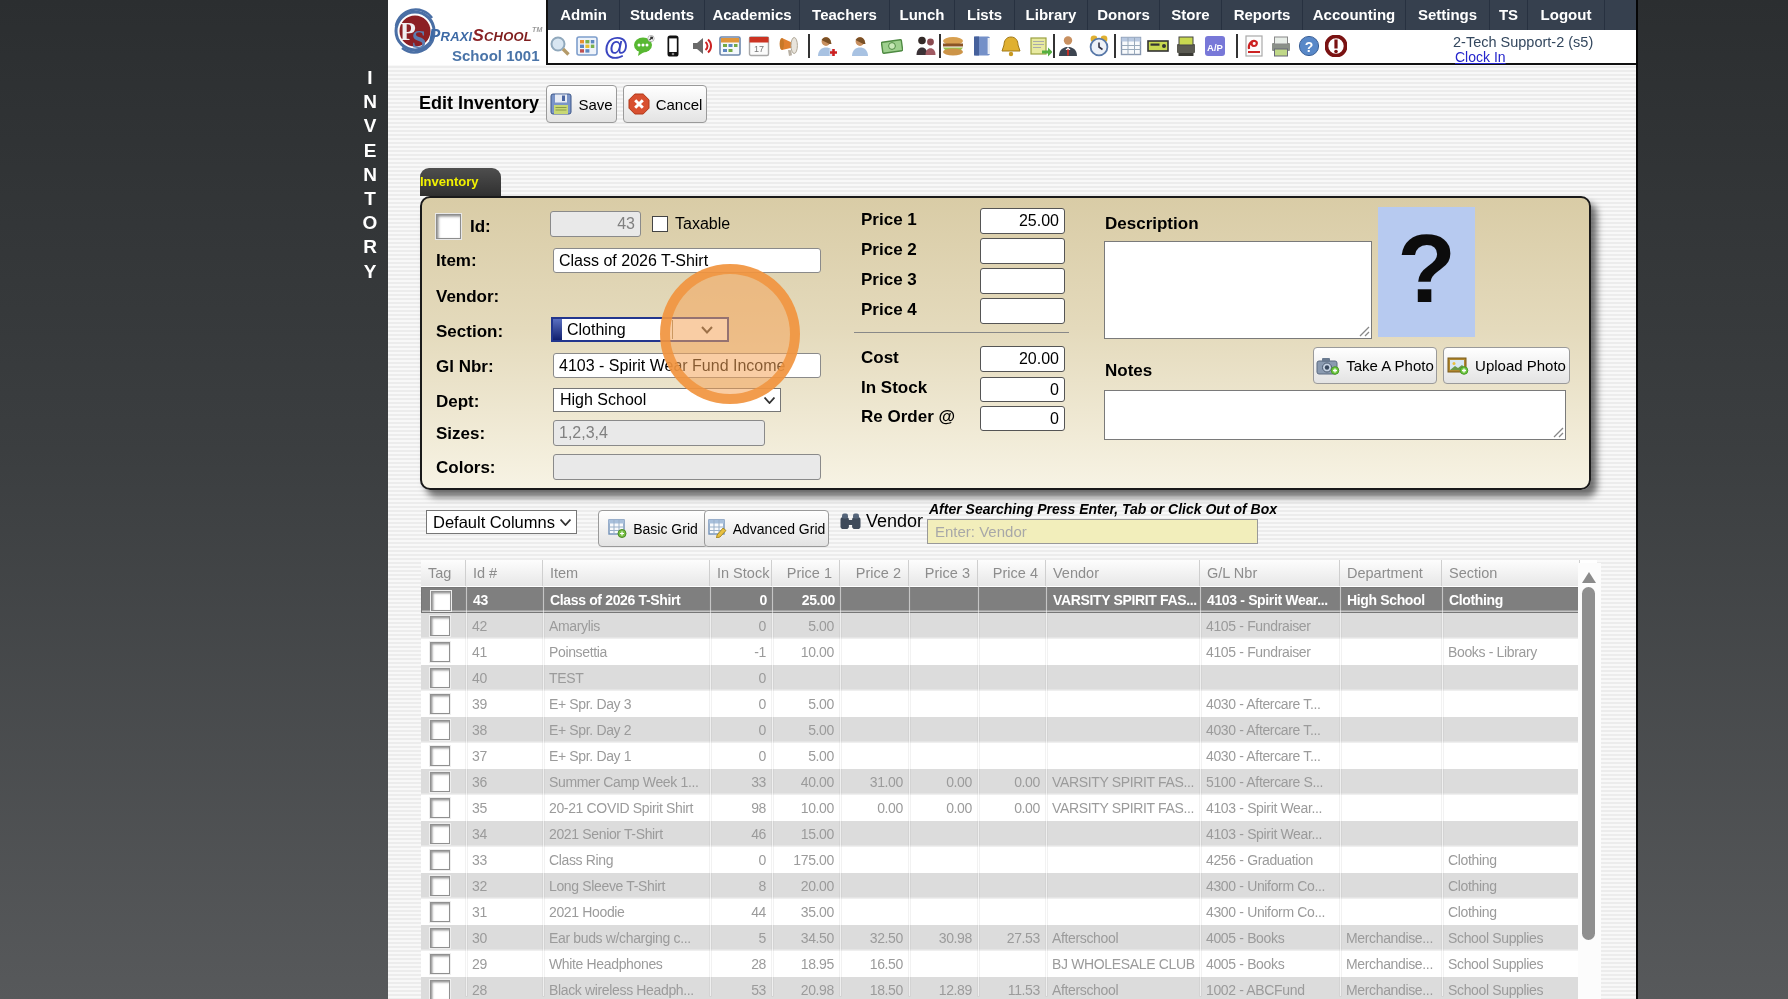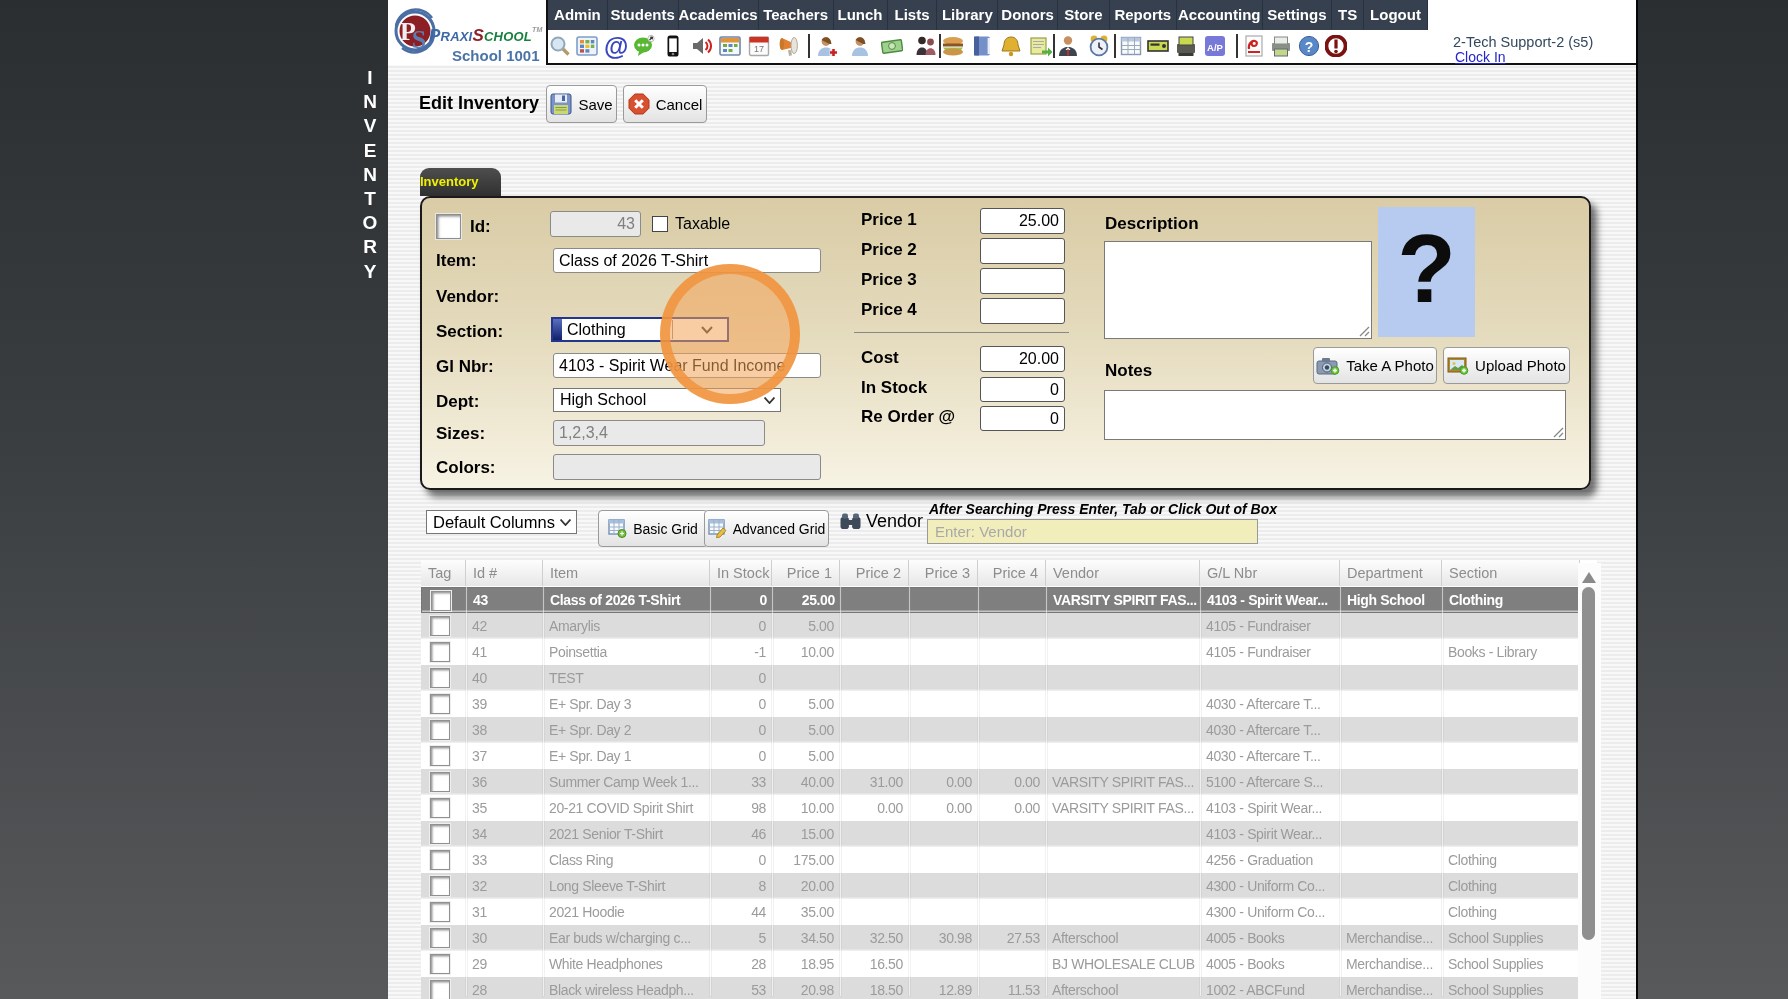--- a/index.html
+++ b/index.html
@@ -9,21 +9,21 @@
   background:linear-gradient(to bottom,#2b2e30 0%,#3b3e40 45%,#57595b 100%); }
 #rightdark { position:absolute; left:1636px; top:0; width:152px; height:999px; border-left:2px solid #060606;
   background:linear-gradient(to bottom,#2b2e30 0%,#3b3e40 45%,#57595b 100%); }
 #vtext { position:absolute; left:355px; top:66px; width:30px; color:#fff;
   font-weight:bold; font-size:19px; text-align:center; line-height:24.2px; letter-spacing:0; }
 #main { position:absolute; left:388px; top:0; width:1248px; height:999px;
   background:repeating-linear-gradient(to bottom,#f8f8f8 0px,#f8f8f8 2px,#ececec 2px,#ececec 4px); }
 
 #header { position:absolute; left:0; top:0; width:1248px; height:65px; background:#fff; border-bottom:2px solid #111; }
 #logoarea { position:absolute; left:0; top:0; width:160px; height:65px; background:#fff; border-right:2px solid #111; }
-#menubar { position:absolute; left:160px; top:0; width:880px; height:30px; background:#36404e; display:flex; }
+#menubar { position:absolute; left:160px; top:0; width:1088px; height:30px; background:#36404e; display:flex; }
 #menubar .mi { color:#fff; font-weight:bold; font-size:15px; line-height:30px; text-align:center; border-right:1px solid #273140; }
 #toolbar { position:absolute; left:160px; top:30px; width:1088px; height:33px; background:#fff; }
 .ticon { position:absolute; top:5px; width:22px; height:22px; }
 .tsep { position:absolute; top:4px; width:2px; height:24px; background:#333; }
 #supptext { position:absolute; left:905px; top:4px; width:190px; font-size:14.5px; color:#33475e; white-space:nowrap; }
 #clockin { position:absolute; left:907px; top:19px; font-size:14px; color:#2525cc; text-decoration:underline; white-space:nowrap; }
 
 #editlabel { position:absolute; left:31px; top:93px; font-size:18px; font-weight:bold; color:#000; }
 .btn { position:absolute; display:flex; align-items:center; justify-content:center; gap:6px;
   background:linear-gradient(#ffffff,#e3e3e3); border:1px solid #9a9a9a; border-radius:4px;
@@ -76,21 +76,21 @@
     <div id="header">
       <div id="logoarea">
         <svg style="position:absolute;left:4px;top:6px;width:46px;height:50px;" viewBox="0 0 46 50">
           <circle cx="23" cy="25" r="19" fill="none" stroke="#4a6fa5" stroke-width="3"></circle>
           <path d="M4 20 A20 20 0 0 1 40 12" fill="none" stroke="#4a6fa5" stroke-width="2.5"></path>
           <path d="M42 30 A20 20 0 0 1 10 42" fill="none" stroke="#4a6fa5" stroke-width="2.5"></path>
           <circle cx="23" cy="25" r="15.5" fill="#8c1f24"></circle>
           <text x="16" y="34" font-size="26" font-weight="bold" font-family="Liberation Serif" fill="#f0eef0" text-anchor="middle">P</text>
           <text x="27" y="42" font-size="26" font-weight="bold" font-family="Liberation Serif" fill="#5b7db0" text-anchor="middle">S</text>
         </svg>
-        <div style="position:absolute;left:41px;top:26px;font-weight:bold;font-style:italic;font-size:13px;letter-spacing:0.2px;"><span style="color:#3c69a5;font-size:17px;">P</span><span style="color:#3c69a5;">RAXI</span><span style="color:#8c2227;font-size:17px;">S</span><span style="color:#15803d;">CHOOL</span><span style="color:#999;font-size:7px;vertical-align:top;">TM</span></div>
+        <div style="position:absolute;left:41px;top:26px;font-weight:bold;font-style:italic;font-size:13px;letter-spacing:0.2px;"><span style="color:#3c69a5;font-size:17px;">P</span><span style="color:#3c69a5;">RAXI</span><span style="color:#8c2227;font-size:17px;">S</span><span style="color:#7f1d1d;">CHOOL</span><span style="color:#999;font-size:7px;vertical-align:top;">TM</span></div>
         <div style="position:absolute;left:64px;top:47px;font-weight:bold;font-size:15px;color:#4a74a8;">School 1001</div>
       </div>
       <div id="menubar">
         <div class="mi" style="width:72px;">Admin</div>
         <div class="mi" style="width:85px;">Students</div>
         <div class="mi" style="width:95px;">Academics</div>
         <div class="mi" style="width:90px;">Teachers</div>
         <div class="mi" style="width:65px;">Lunch</div>
         <div class="mi" style="width:60px;">Lists</div>
         <div class="mi" style="width:73px;">Library</div>

